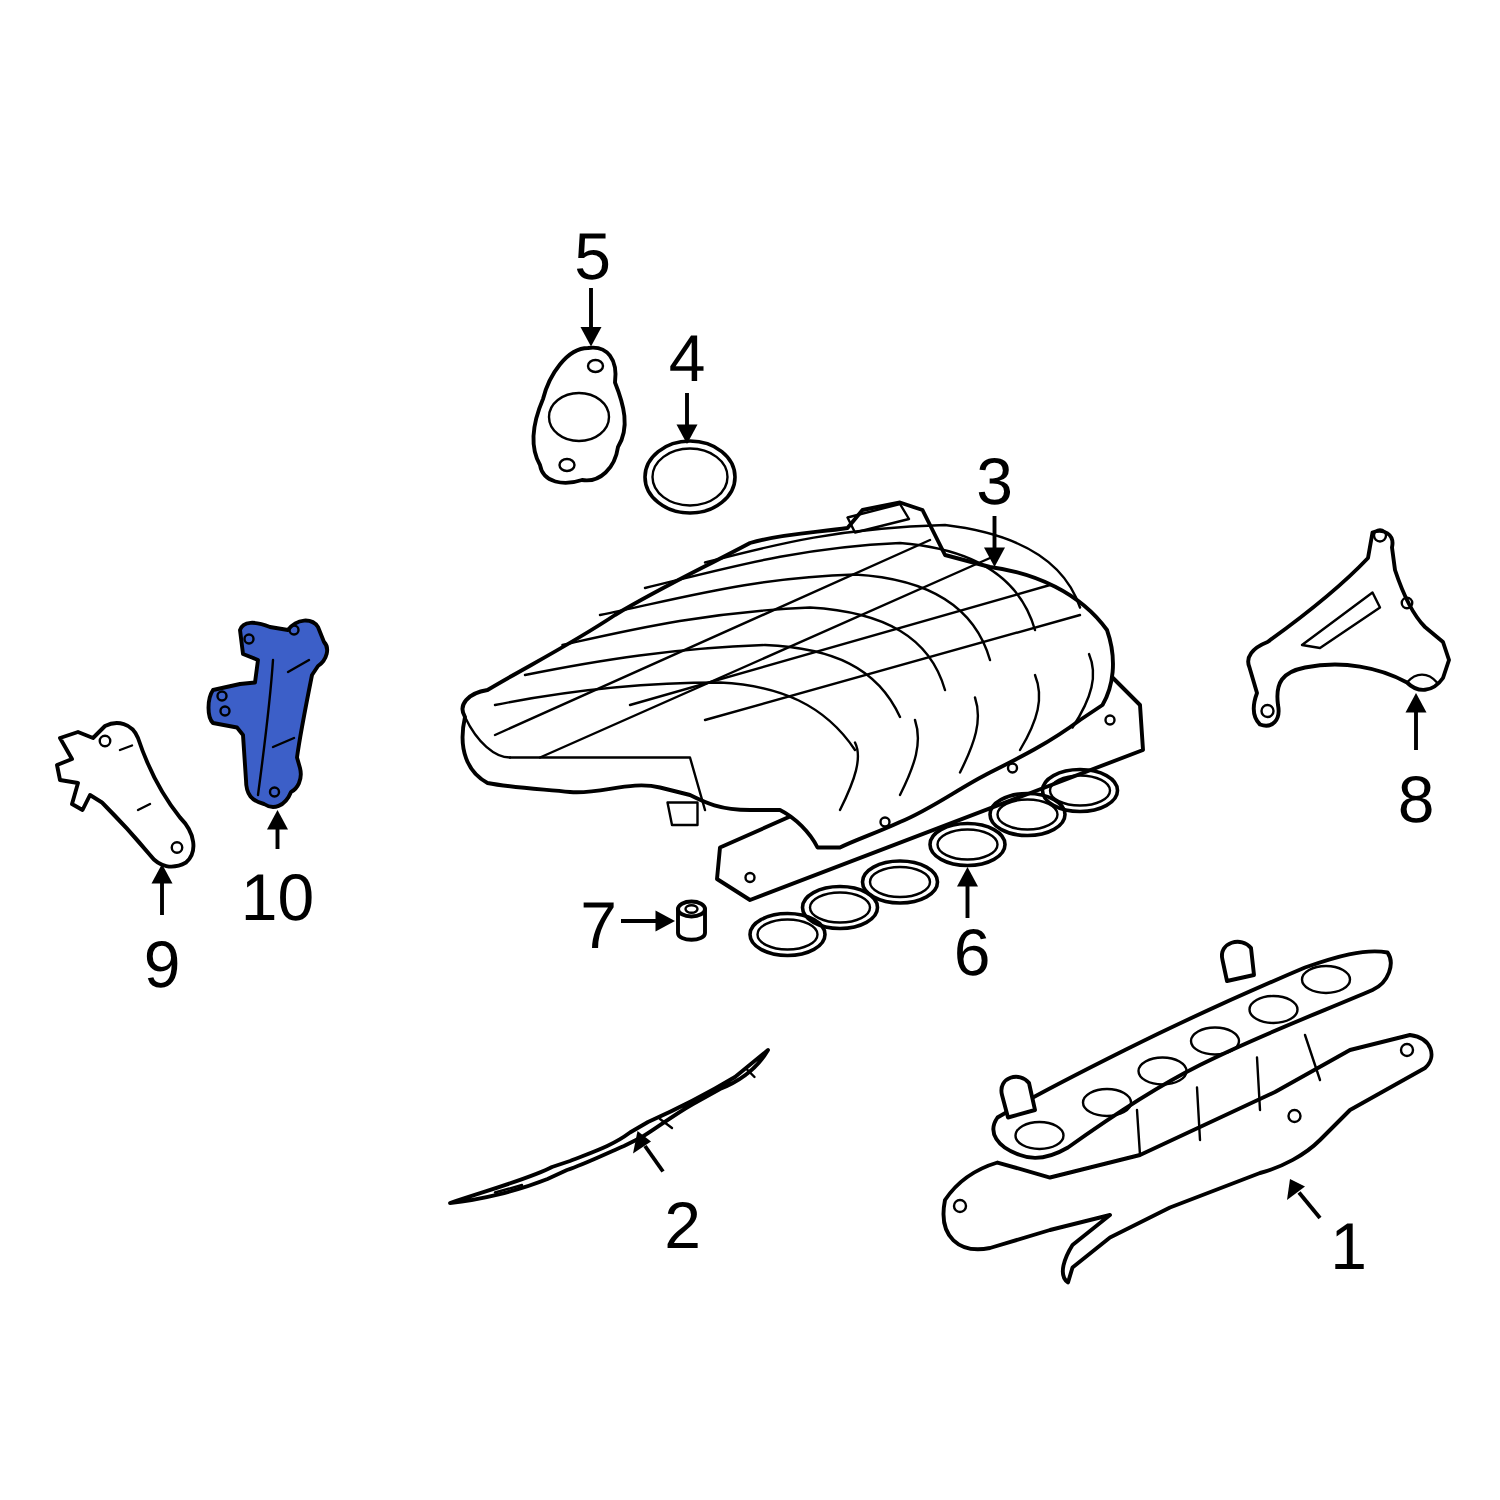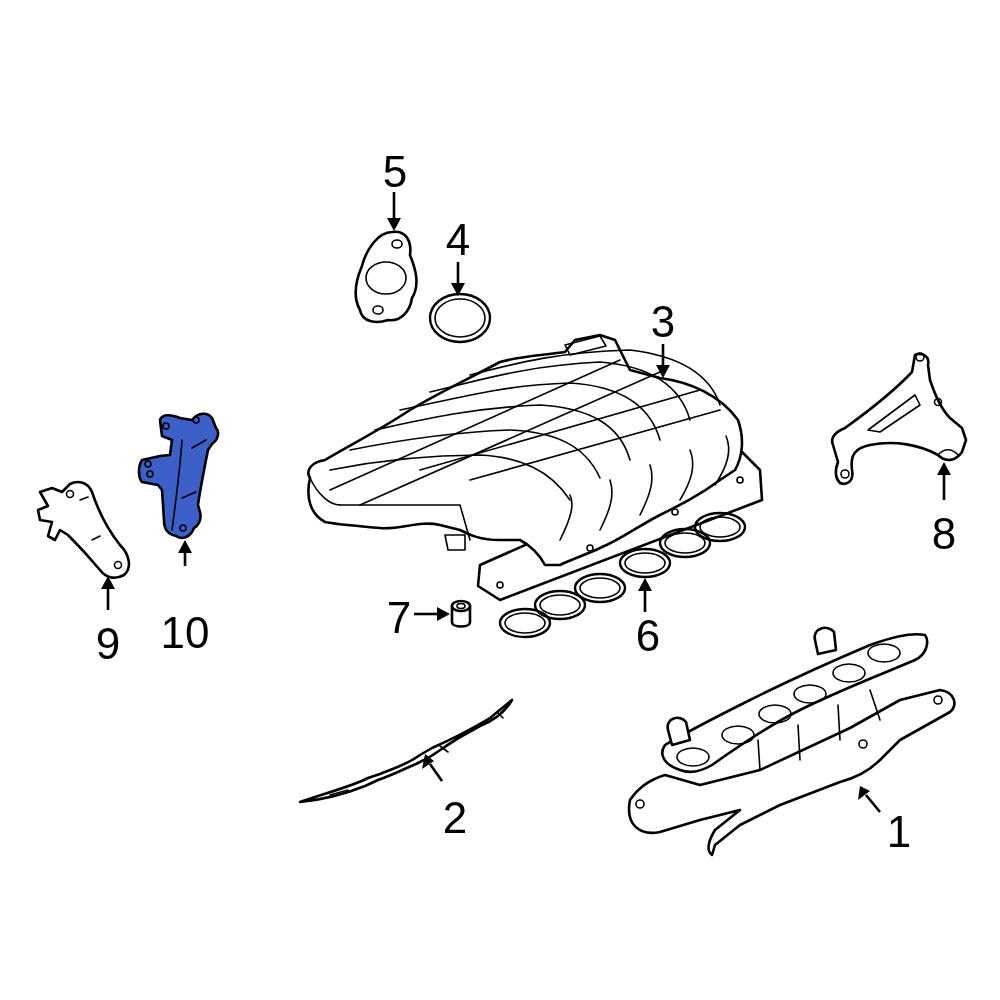--- a/index.html
+++ b/index.html
@@ -188,18 +188,18 @@
     <line class="arrow" x1="880" y1="812" x2="866" y2="795"></line>
     <polygon class="head" points="858,800 870,791 860,786"></polygon>
   </g>
 </svg>
 </div>
 
 <div class="callout-num" style="left:380px; top:150px; width:30px;">5</div>
 <div class="callout-num" style="left:443px; top:218px; width:30px;">4</div>
 <div class="callout-num" style="left:648px; top:300px; width:30px;">3</div>
 <div class="callout-num" style="left:929px; top:512px; width:30px;">8</div>
-<div class="callout-num" style="left:160px; top:611px; width:50px;">10</div>
+<div class="callout-num" style="left:160px; top:577px; width:50px;">10</div>
 <div class="callout-num" style="left:93px; top:622px; width:30px;">9</div>
 <div class="callout-num" style="left:384px; top:596px; width:30px;">7</div>
 <div class="callout-num" style="left:633px; top:614px; width:30px;">6</div>
 <div class="callout-num" style="left:440px; top:796px; width:30px;">2</div>
 <div class="callout-num" style="left:884px; top:810px; width:30px;">1</div>
 
 </body></html>

